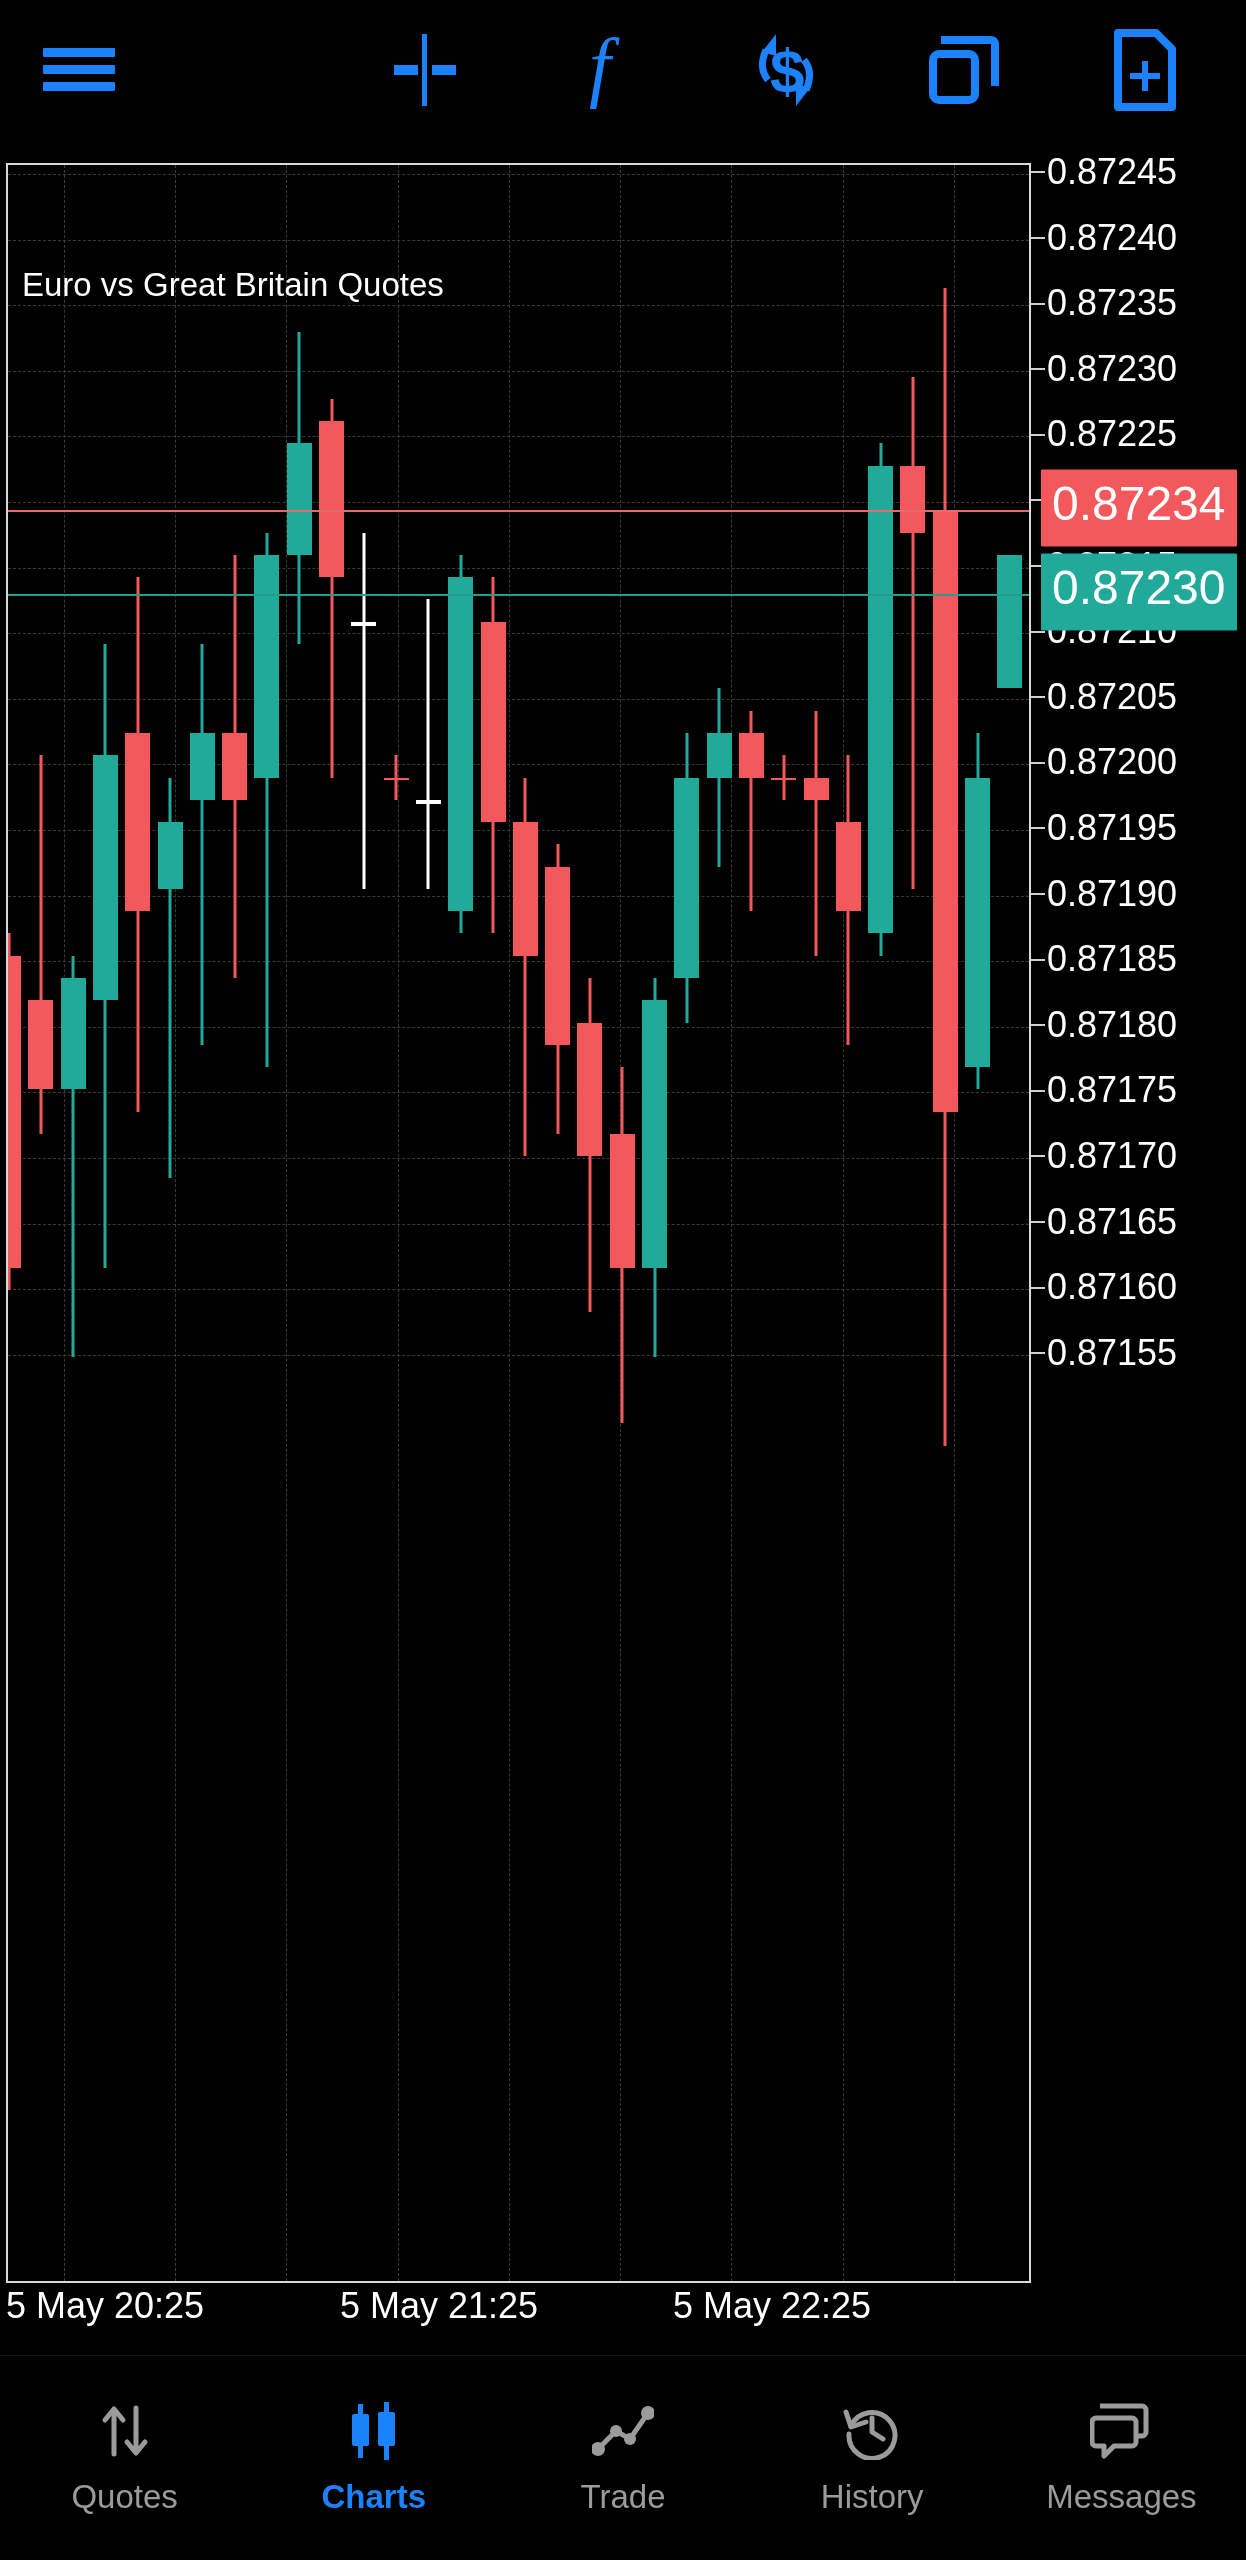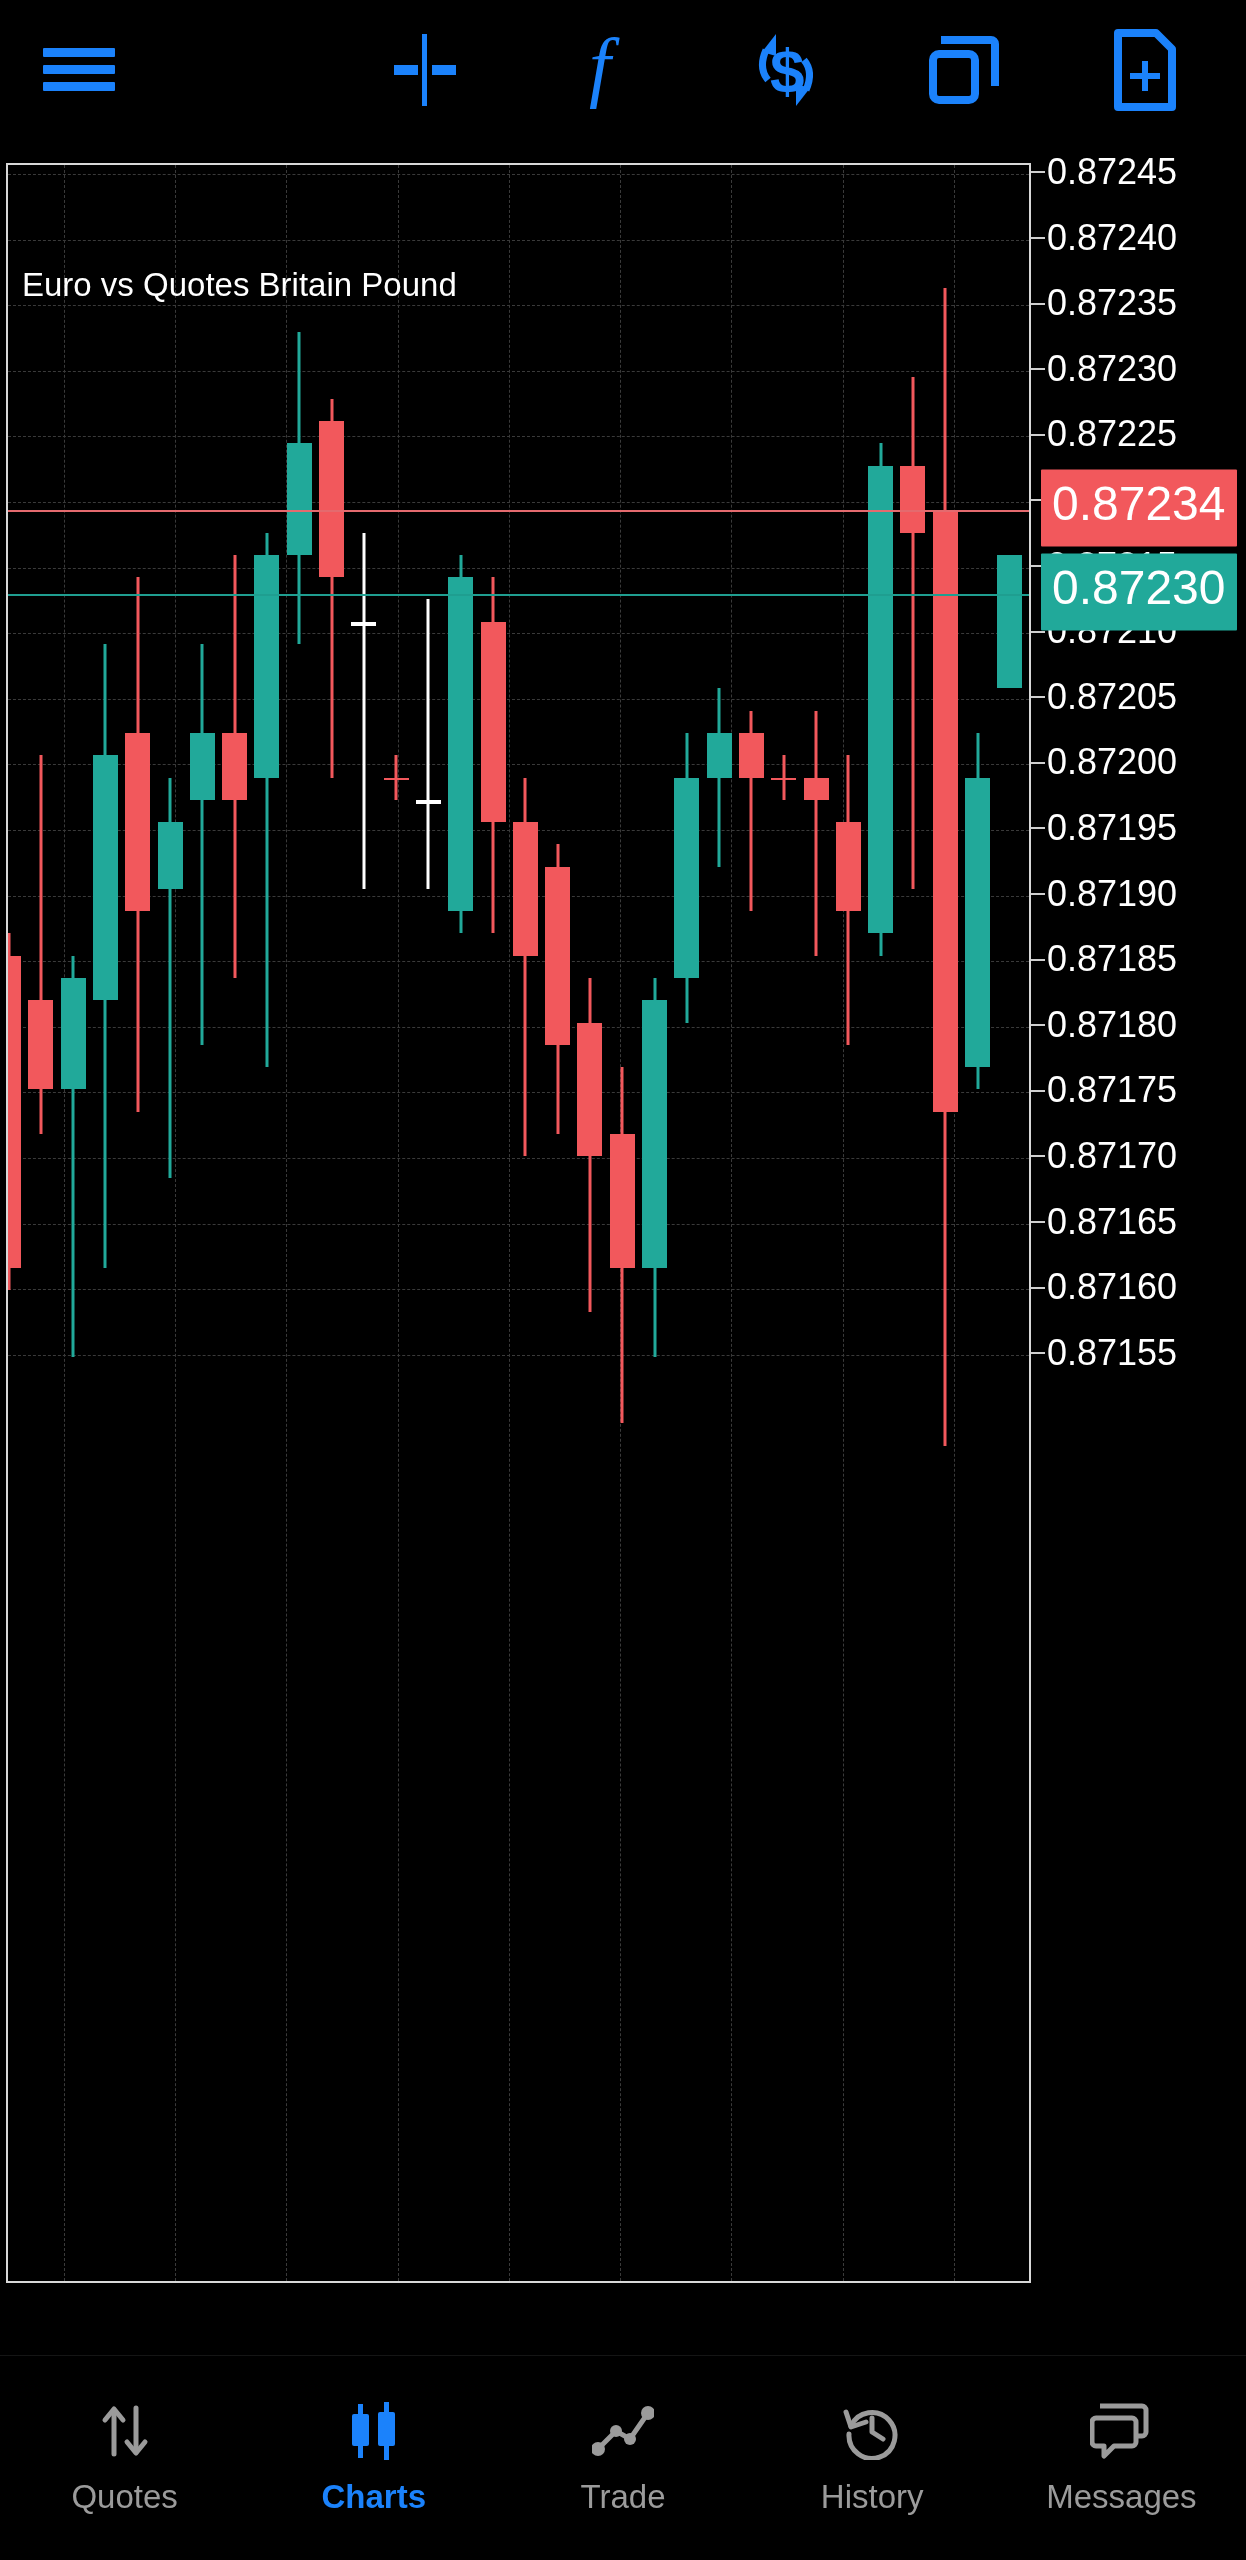--- a/index.html
+++ b/index.html
@@ -341,21 +341,21 @@
         </div>
         <div class="candle bull" style="left: 989.3px; width: 25px; top: 0px; height: 2116px;">
           <div class="wick" style="top: 389.789px; height: 133.642px;"></div>
           <div class="body" style="top: 389.789px; height: 133.642px;"></div>
         </div>
         <div class="level-line ask" style="top: 345px;"></div>
         <div class="level-line bid" style="top: 429px;"></div>
       </div>
 
     <div id="chart-title">
-      <span class="desc">Euro vs Quotes Britain Pound</span>
+      <span class="desc">Euro vs Great Britain Quotes</span>
     </div>
   </div>
 
   <div id="price-axis">
       <div class="price-tick" style="top: 9px;"><span class="dash"></span>0.87245</div>
       <div class="price-tick" style="top: 74.6px;"><span class="dash"></span>0.87240</div>
       <div class="price-tick" style="top: 140.2px;"><span class="dash"></span>0.87235</div>
       <div class="price-tick" style="top: 205.8px;"><span class="dash"></span>0.87230</div>
       <div class="price-tick" style="top: 271.4px;"><span class="dash"></span>0.87225</div>
       <div class="price-tick" style="top: 337px;"><span class="dash"></span>0.87220</div>
@@ -369,20 +369,25 @@
       <div class="price-tick" style="top: 861.8px;"><span class="dash"></span>0.87180</div>
       <div class="price-tick" style="top: 927.4px;"><span class="dash"></span>0.87175</div>
       <div class="price-tick" style="top: 993px;"><span class="dash"></span>0.87170</div>
       <div class="price-tick" style="top: 1058.6px;"><span class="dash"></span>0.87165</div>
       <div class="price-tick" style="top: 1124.2px;"><span class="dash"></span>0.87160</div>
       <div class="price-tick" style="top: 1189.8px;"><span class="dash"></span>0.87155</div>
       <div class="price-badge ask" style="top: 345px;">0.87234</div>
       <div class="price-badge bid" style="top: 429px;">0.87230</div>
     </div>
 
+  <div id="time-axis">
+      <div class="time-tick" style="left: 6px;">5 May 20:25</div>
+      <div class="time-tick" style="left: 340px;">5 May 21:25</div>
+      <div class="time-tick" style="left: 673px;">5 May 22:25</div>
+    </div>
 
   <div id="bottom-nav">
       <div class="nav-item">
         <span class="nav-ico">
           <svg width="58" height="58" viewBox="0 0 58 58">
             <g stroke="#9b9b9b" stroke-width="5" fill="none" stroke-linecap="round" stroke-linejoin="round">
               <path d="M18 52 V8"></path>
               <path d="M9 18 L18 7 L27 18"></path>
               <path d="M40 6 V50"></path>
               <path d="M31 40 L40 51 L49 40"></path>

